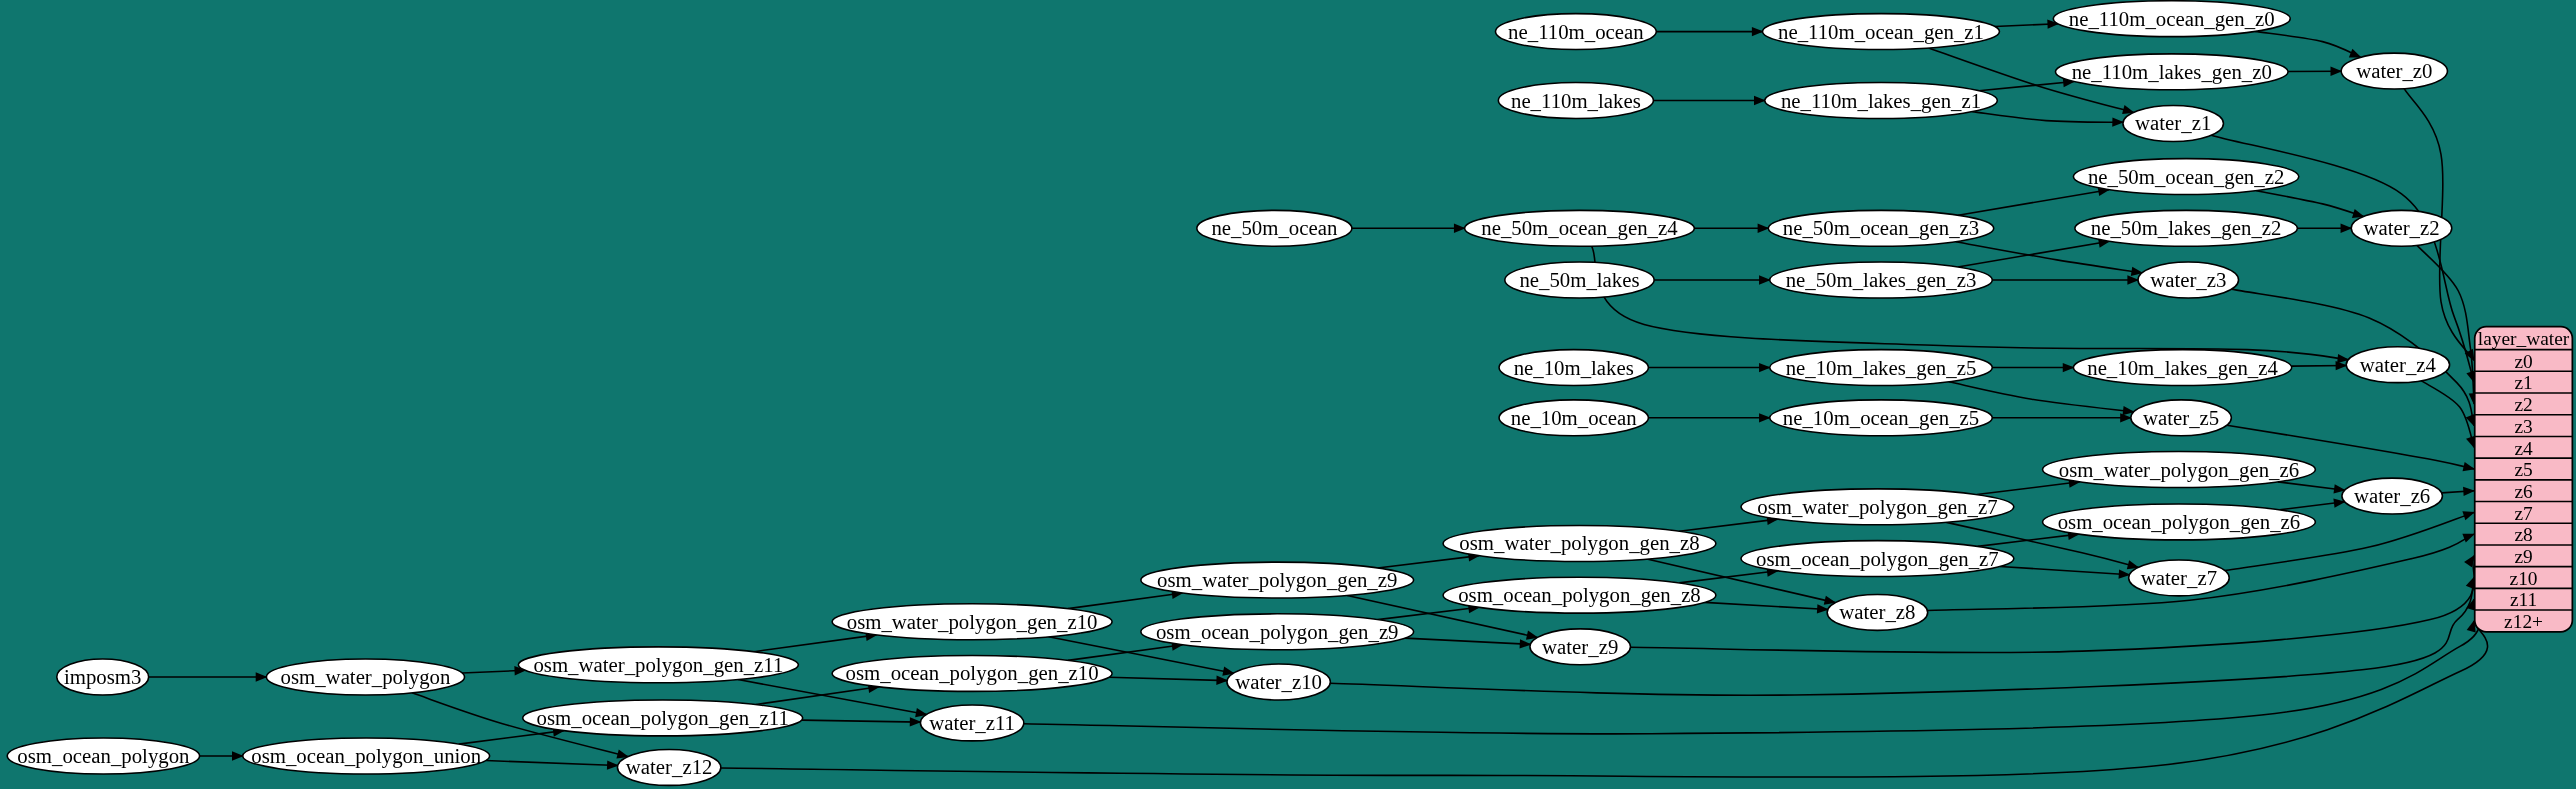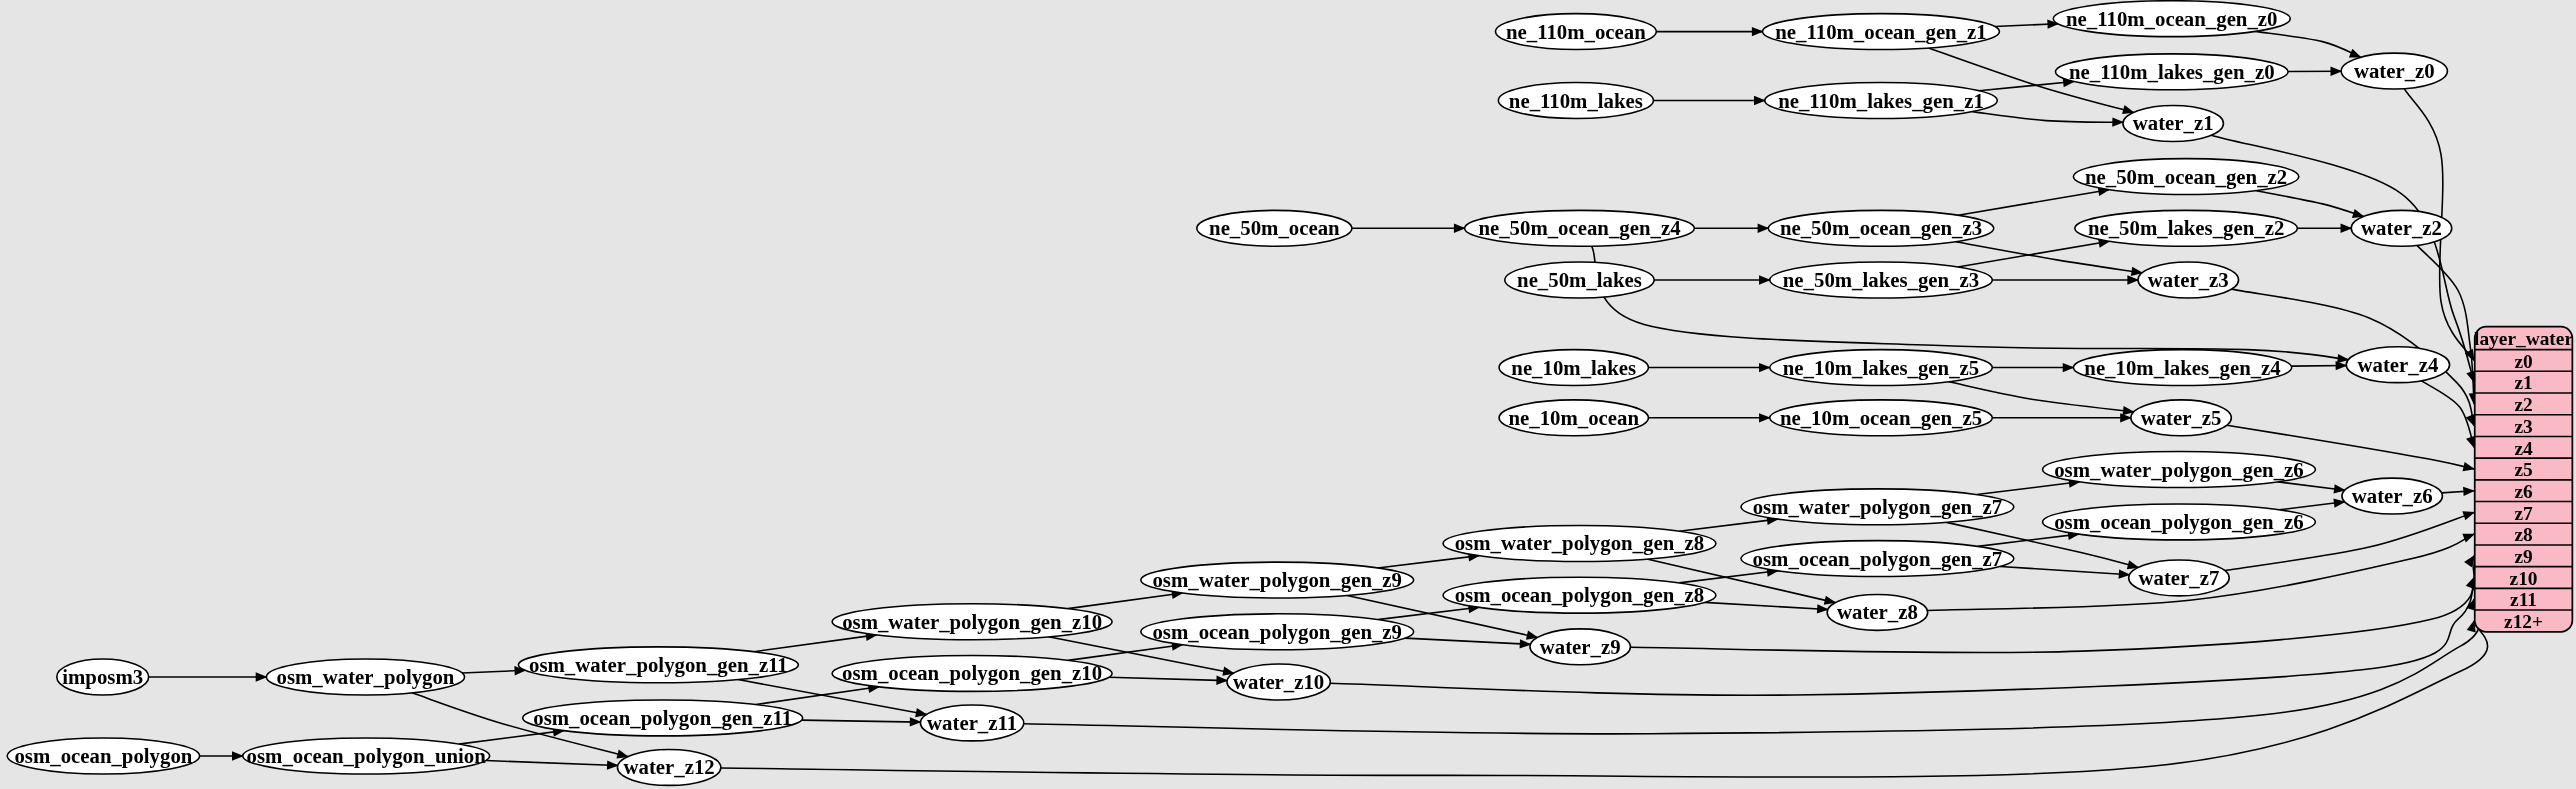--- a/index.html
+++ b/index.html
@@ -1,16 +1,16 @@
 <!DOCTYPE html>
 <html style="font-size:11.5px"><head>
 <meta charset="utf-8">
 <style>
   html,body{margin:0;padding:0;background:#ffffff;}
-  .canvas{position:relative;width:2576px;height:789px;background:#e5e5e5;overflow:hidden;font-weight:bold;}
+  .canvas{position:relative;width:2576px;height:789px;background:#0f766e;overflow:hidden;}
   svg{display:block;}
   svg text{font-family:"Liberation Serif","DejaVu Serif",serif;fill:#000;}
   .node-ellipse{fill:#ffffff;stroke:#000000;stroke-width:2.2;}
   .edge-path{fill:none;stroke:#000000;stroke-width:2.2;}
   .tbl-rect{stroke:#000000;stroke-width:2.4;}
   .tbl-line{stroke:#000000;stroke-width:2.2;}
 </style>
 </head>
 <body>
 

